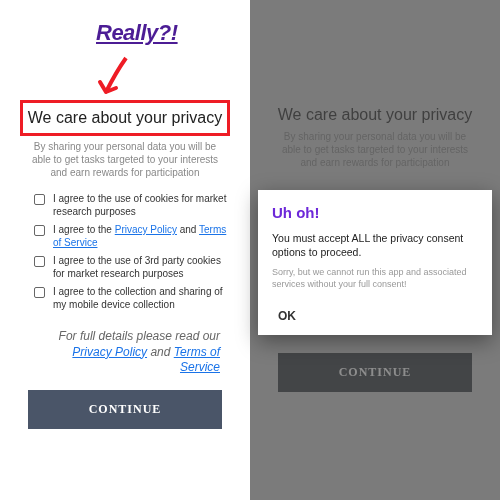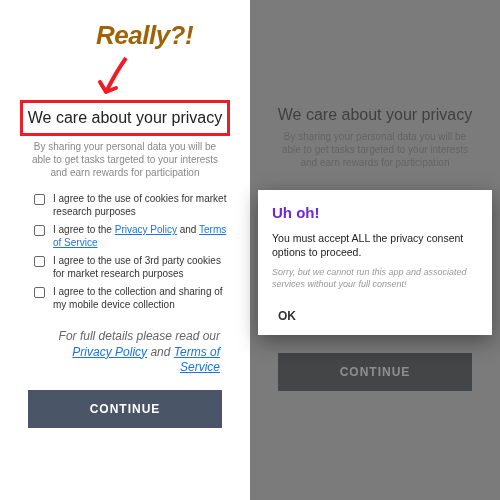--- a/index.html
+++ b/index.html
@@ -11,28 +11,28 @@
   .content { padding: 0 14px; position: relative; }
   .title { font-size: 16px; font-weight: 500; color: #222; text-align: center; padding: 6px 4px; }
   .left .title-wrap { border: 3px solid #ee1c25; margin: 0 6px 4px 6px; }
   .sub { font-size: 10px; color: #888; text-align: center; padding: 0 10px 10px 10px; line-height: 1.3; }
   .checks { padding: 4px 6px 6px 20px; }
   .ck { display: flex; align-items: flex-start; margin-bottom: 6px; }
   .ck .box { width: 11px; height: 11px; border: 1px solid #666; border-radius: 2px; flex: none; margin-right: 8px; margin-top: 1px; }
   .ck .lbl { font-size: 10px; color: #333; line-height: 1.25; }
   .alink { color: #1a73e8; text-decoration: underline; }
   .full { font-size: 12px; font-style: italic; color: #666; text-align: right; padding: 6px 16px 10px 16px; line-height: 1.3; }
-  .btn { background: #4a5568; color: #fff; text-align: center; font-size: 12px; font-weight: 600; letter-spacing: 1px; padding: 12px 0; margin: 4px 14px 0 14px; }
+  .btn { background: #4a5568; color: #fff; text-align: center; font-size: 12px; font-weight: 600; letter-spacing: 1px; padding: 12px 0; margin: 4px 14px 0 14px; font-family: Liberation Serif, serif; }
   .right .btn { background: #2d3338; }
-  .anno { position: absolute; top: 20px; left: 96px; color: #a16207; font-size: 26px; font-weight: 800; font-style: italic; letter-spacing: -0.5px; z-index: 5; }
+  .anno { position: absolute; top: 20px; left: 96px; color: #4c1d95; font-size: 22px; font-weight: 800; font-style: italic; letter-spacing: -0.5px; z-index: 5; text-decoration: underline; }
   .arrow { position: absolute; top: 54px; left: 96px; z-index: 5; }
   .modal { position: absolute; left: 8px; right: 8px; top: 190px; background: #fff; padding: 14px 14px 8px 14px; box-shadow: 0 6px 20px rgba(0,0,0,0.4); z-index: 2; }
   .modal h3 { font-size: 15px; font-weight: 600; color: #6d28d9; margin-bottom: 10px; }
   .modal .msg { font-size: 10.5px; color: #222; line-height: 1.35; margin-bottom: 8px; }
-  .modal .fine { font-size: 9px; color: #999; line-height: 1.3; margin-bottom: 14px; font-style: italic; }
+  .modal .fine { font-size: 9px; color: #999; line-height: 1.3; margin-bottom: 14px; }
   .modal .ok { font-size: 12px; font-weight: 600; color: #333; padding: 4px 6px; }
 </style>
 </head>
 <body>
 
 <div class="anno">Really?!</div>
 <svg class="arrow" width="40" height="50" viewBox="0 0 40 50">
   <path d="M30 4 Q20 18 10 38" stroke="#ee1c25" stroke-width="4" fill="none"></path>
   <path d="M10 38 L4 28 M10 38 L20 34" stroke="#ee1c25" stroke-width="4" fill="none" stroke-linecap="round"></path>
 </svg>

